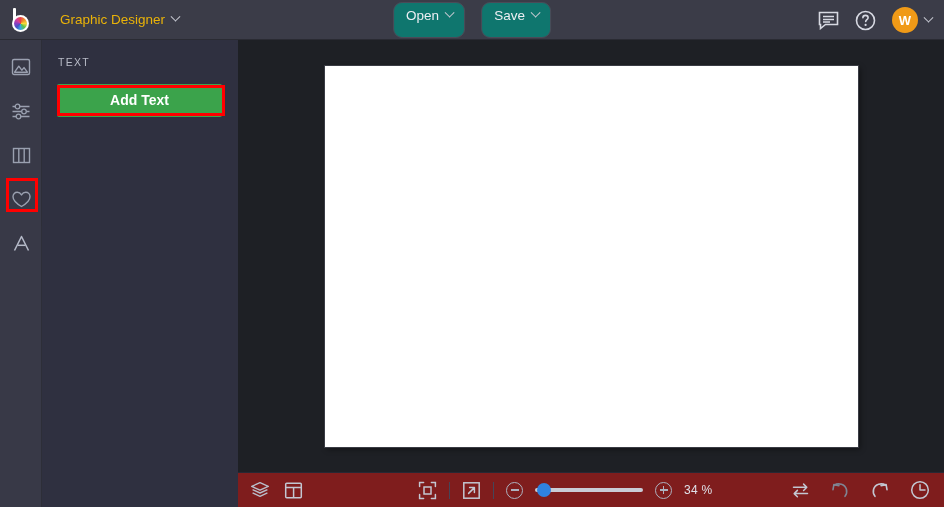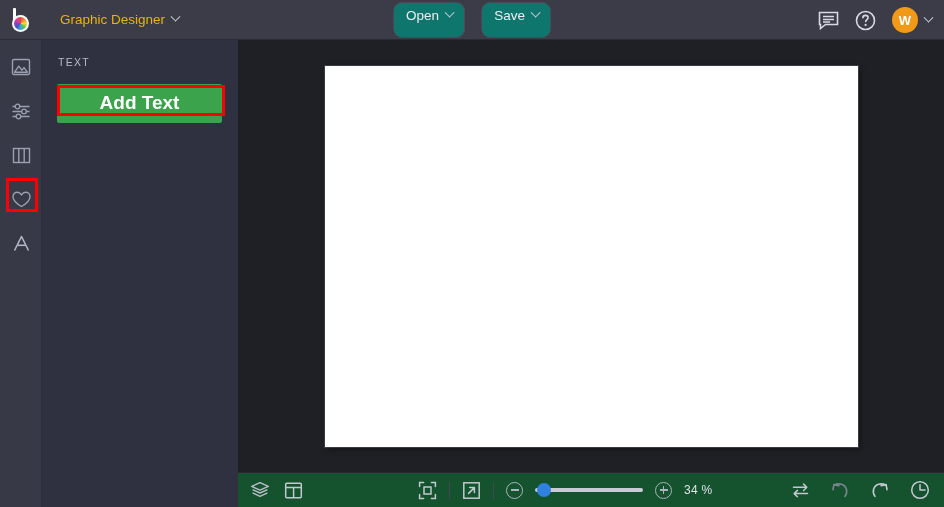--- a/index.html
+++ b/index.html
@@ -105,21 +105,21 @@
   }
   .panel-section {
     margin: 9px 8px 0 8px;
     background: #34354600;
     border-radius: 3px;
     padding: 7px 7px;
   }
   .add-text-btn {
     display: block; width: 100%;
     background: #3ba34b; color: #ffffff;
-    font-size: 19px; font-weight: bold;
+    font-size: 14px; font-weight: bold;
     text-align: center; padding: 8px 0 9px 0;
     border: none; border-radius: 2px;
     cursor: pointer;
     font-family: "Liberation Sans", sans-serif;
   }
 
   
   .stage {
     position: absolute; left: 238px; top: 40px;
     width: 706px; height: 432px;
@@ -129,21 +129,21 @@
     position: absolute; left: 87px; top: 26px;
     width: 533px; height: 381px;
     background: #ffffff;
     box-shadow: 0 0 0 1px #3a3c44, 2px 2px 6px rgba(0,0,0,0.45);
   }
 
   
   .bottombar {
     position: absolute; left: 238px; top: 472px;
     width: 706px; height: 35px;
-    background: #14532d;
+    background: #7f1d1d;
     border-top: 1px solid #272834;
     display: flex; align-items: center;
   }
   .bb-left  { display: flex; align-items: center; gap: 14px; margin-left: 12px; }
   .bb-mid   { position: absolute; left: 180px; display: flex; align-items: center; gap: 12px; }
   .bb-right { position: absolute; right: 14px; display: flex; align-items: center; gap: 20px; }
   .vsep { width: 1px; height: 17px; background: #454659; }
 
   .round-btn {
     width: 17px; height: 17px; border-radius: 50%;

